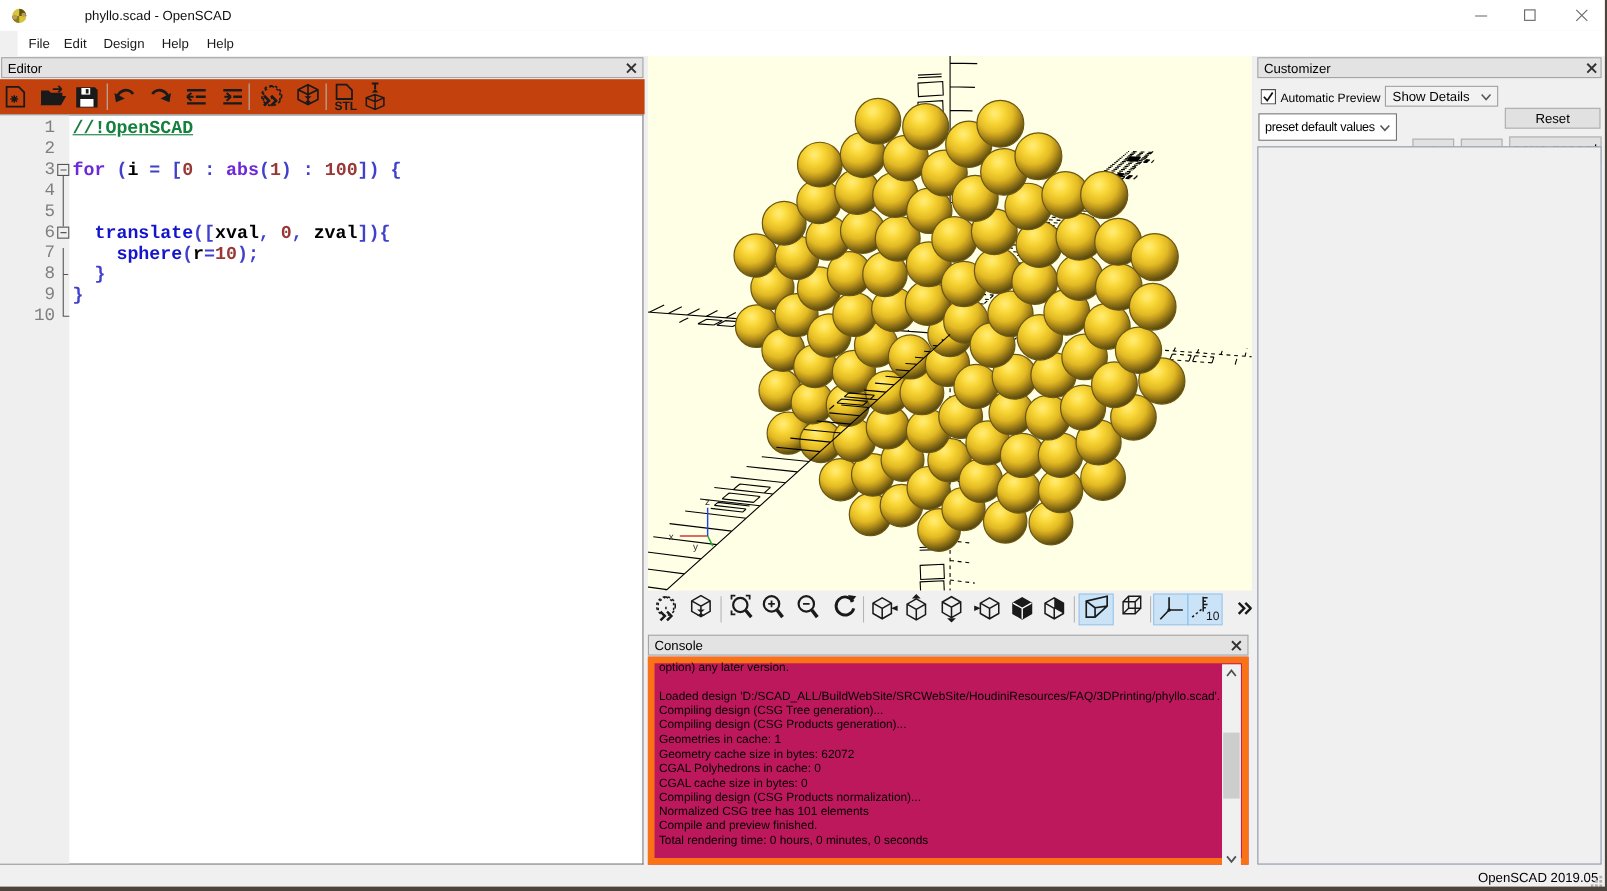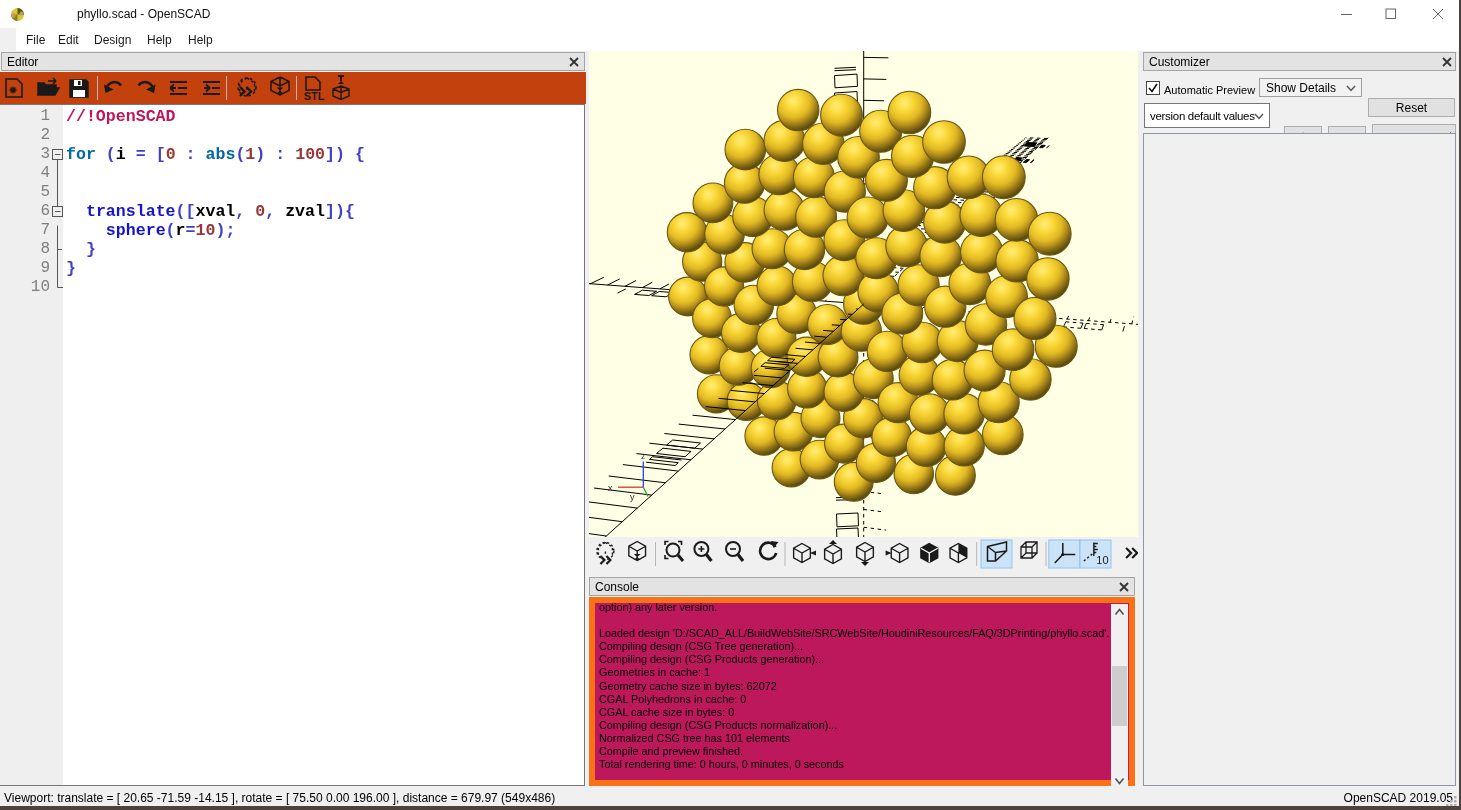--- a/index.html
+++ b/index.html
@@ -19,21 +19,21 @@
 .hx { position:absolute; top:1px; width:16px; height:16px; }
 .hx svg { display:block; }
 
 
 #ed-hdr { left:1px; top:52px; width:584px; }
 #ed-toolbar { left:0; top:72px; width:586px; height:32px; background:#c2410c; }
 #code-box { left:0; top:104px; width:585px; height:682px; background:#fff; border:1px solid #777; border-left:none; }
 #gutter { left:0; top:105px; width:63px; height:680px; background:#efefef; }
 .ln { position:absolute; width:50px; text-align:right; font-family:"Liberation Mono", monospace; font-size:16px; color:#7f7f7f; line-height:19px; }
 .cl { position:absolute; left:66px; font-family:"Liberation Mono", monospace; font-size:16.6px; font-weight:bold; white-space:pre; line-height:19px; }
-.cm { color:#be185d; } .kw { color:#0369a1; } .md { color:#1414cc; } .op { color:#4040cc; } .nm { color:#993737; }
+.cm { color:#15803d;text-decoration:underline; } .kw { color:#6d28d9; } .md { color:#1414cc; } .op { color:#4040cc; } .nm { color:#993737; }
 
 
 #vp { left:589px; top:51px; width:549px; height:486px; background:#ffffe5; overflow:hidden; }
 #vp-toolbar { left:589px; top:537px; width:549px; height:33px; background:#f0f0f0; }
 
 
 #con-hdr { left:589px; top:577px; width:546px; }
 #con-box { left:589px; top:597px; width:546px; height:189px; background:#be185d; border:6px solid #f97316; }
 #con-text { left:4px; top:-2px; font-size:10.8px; line-height:13.1px; color:#000; white-space:pre; }
 #con-sb { right:1px; top:1px; width:17px; height:185px; background:#f0f0f0; position:absolute; }
@@ -402,32 +402,31 @@
 </svg>
 <span class="abs" style="left:1164px;top:84px;font-size:11px">Automatic Preview</span>
 <div class="combo abs" style="left:1259px;top:78px;width:103px;height:19px">
   <span style="position:absolute;left:6px;top:2px">Show Details</span>
   <svg style="position:absolute;right:5px;top:6px" width="10" height="7" viewBox="0 0 10 7">
       <path d="M1 1 L5 5.5 L9 1" fill="none" stroke="#555" stroke-width="1.4"></path>
     </svg>
 </div>
 <div class="btn abs" style="left:1368px;top:78px;width:87px;height:19px;line-height:18px">Reset</div>
 <div class="combo abs" style="left:1144px;top:103px;width:126px;height:25px;background:#fff;border-color:#767676">
-  <span style="position:absolute;left:5px;top:6px;font-size:11.5px;letter-spacing:-0.3px">version default values</span>
+  <span style="position:absolute;left:5px;top:6px;font-size:11.5px;letter-spacing:-0.3px">preset default values</span>
   <svg style="position:absolute;right:5px;top:9px" width="10" height="7" viewBox="0 0 10 7">
       <path d="M1 1 L5 5.5 L9 1" fill="none" stroke="#555" stroke-width="1.4"></path>
     </svg>
 </div>
 <div class="btn abs" style="left:1284px;top:106px;width:38px;height:21px;line-height:19px;font-size:14px">+</div>
 <div class="btn abs" style="left:1328px;top:106px;width:38px;height:21px;line-height:19px;font-size:14px">-</div>
 <div class="btn abs" style="left:1372px;top:104px;width:84px;height:24px;line-height:23px;font-size:15px">save preset</div>
 <div id="cust-body" class="abs"></div>
 
 <div id="statusbar" class="abs">
-  <span class="abs" style="left:4px;top:3px;white-space:nowrap">Viewport: translate = [ 20.65 -71.59 -14.15 ], rotate = [ 75.50 0.00 196.00 ], distance = 679.97 (549x486)</span>
   <span class="abs" style="right:8px;top:3px;white-space:nowrap">OpenSCAD 2019.05</span>
 </div>
 <svg class="abs" style="left:1446px;top:796px" width="12" height="12" viewBox="0 0 12 12">
 <g fill="#b0b0b0">
       <rect x="8" y="0" width="2.5" height="2.5"></rect>
       <rect x="4" y="4" width="2.5" height="2.5"></rect>
       <rect x="8" y="4" width="2.5" height="2.5"></rect>
       <rect x="0" y="8" width="2.5" height="2.5"></rect>
       <rect x="4" y="8" width="2.5" height="2.5"></rect>
       <rect x="8" y="8" width="2.5" height="2.5"></rect>

